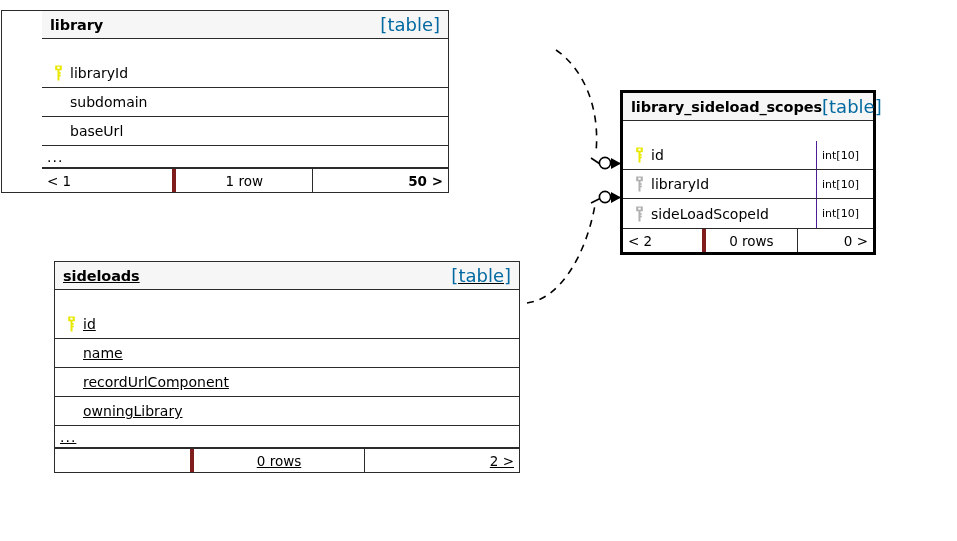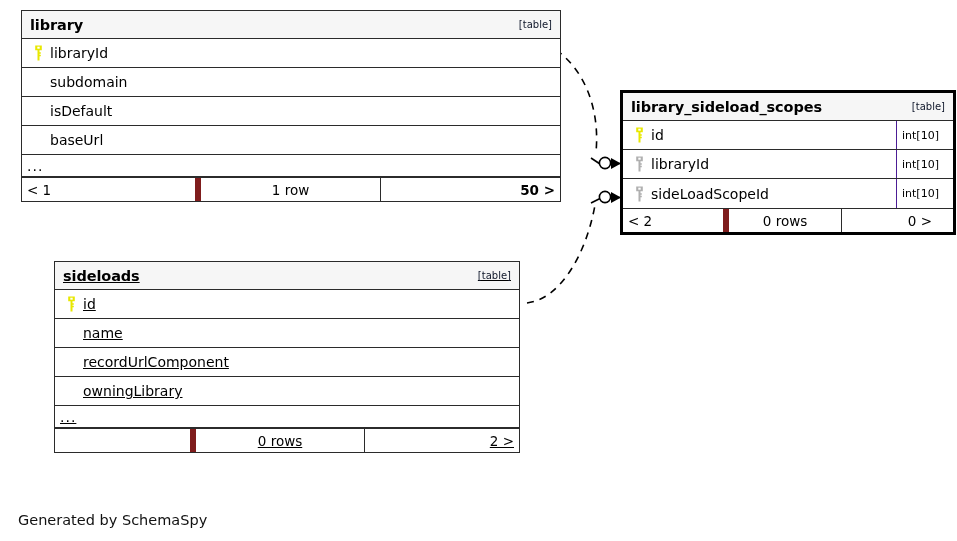--- a/index.html
+++ b/index.html
@@ -52,26 +52,27 @@
     padding: 0 8px;
     white-space: nowrap;
   }
   .tbl-title {
     font-weight: bold;
     font-size: 14.5px;
     letter-spacing: -0.1px;
   }
   .tbl-kind {
     margin-left: auto;
-    font-size: 10px;
-    color: #0f172a;
+    font-size: 18px;
+    color: #0369a1;
   }
 
   .tbl-rows {
     display: block;
+    margin-top: 20px;
   }
 
   .tbl-row {
     box-sizing: border-box;
     height: 29px;
     display: flex;
     align-items: center;
     border-bottom: 1px solid #2b2b2b;
     background: #ffffff;
   }
@@ -136,21 +137,21 @@
   }
   .foot-cell {
     box-sizing: border-box;
     display: flex;
     align-items: center;
     font-size: 13.5px;
     padding: 0 5px;
     white-space: nowrap;
   }
   .foot-left   { justify-content: flex-start; }
-  .foot-mid    { justify-content: center;  border-left: 6px solid #7f1d1d; }
+  .foot-mid    { justify-content: center;  border-left: 4px solid #7f1d1d; }
   .foot-right  { justify-content: flex-end; border-left: 1px solid #2b2b2b; }
 
   .caption {
     position: absolute;
     font-size: 14.5px;
     color: #111;
     white-space: nowrap;
   }
 </style>
 </head>
@@ -170,21 +171,21 @@
 
     <g>
       <path d="M 527,303 C 560,299 586,255 595,205" fill="none" stroke="#000000" stroke-width="1.6" stroke-dasharray="7,6" stroke-linecap="butt"></path>
       <line x1="591" y1="203" x2="600" y2="198.5" stroke="#000000" stroke-width="1.6"></line>
       <circle cx="605" cy="197" r="5.6" fill="#ffffff" stroke="#000000" stroke-width="1.6"></circle>
       <path d="M 611,192 L 621,197.5 L 611,203 Z" fill="#000000"></path>
       <line x1="611" y1="197.5" x2="624" y2="197.5" stroke="#000000" stroke-width="1.4"></line>
     </g>
   </svg>
 
-  <div class="table-node" id="node-library" style="left:21px; top:10px; width:540px;">
+  <div class="table-node" id="node-library" style="left:1px; top:10px; width:448px;padding-left:40px;">
 
     <div class="tbl-header">
       <span class="tbl-title">library</span>
       <span class="tbl-kind">[table]</span>
     </div>
 
     <div class="tbl-rows">
 
       <div class="tbl-row">
         <div class="cell-name">
@@ -198,46 +199,40 @@
         </div>
       </div>
 
       <div class="tbl-row">
         <div class="cell-name">
           <span class="key-slot"></span>
           <span class="col-label">subdomain</span>
         </div>
       </div>
 
-      <div class="tbl-row">
-        <div class="cell-name">
-          <span class="key-slot"></span>
-          <span class="col-label">isDefault</span>
-        </div>
-      </div>
 
       <div class="tbl-row">
         <div class="cell-name">
           <span class="key-slot"></span>
           <span class="col-label">baseUrl</span>
         </div>
       </div>
 
 
       <div class="ellipsis-row">...</div>
     </div>
 
     <div class="tbl-footer">
       <div class="foot-cell foot-left" style="width:173px;">&lt; 1</div>
       <div class="foot-cell foot-mid" style="width:185px;">1 row</div>
       <div class="foot-cell foot-right" style="width:180px;font-weight:bold;">50 &gt;</div>
     </div>
   </div>
 
-  <div class="table-node emphasis" id="node-library_sideload_scopes" style="left:620px; top:90px; width:336px;text-align:right;">
+  <div class="table-node emphasis" id="node-library_sideload_scopes" style="left:620px; top:90px; width:256px;text-align:right;">
 
     <div class="tbl-header">
       <span class="tbl-title">library_sideload_scopes</span>
       <span class="tbl-kind">[table]</span>
     </div>
 
     <div class="tbl-rows">
 
       <div class="tbl-row">
         <div class="cell-name">
@@ -332,15 +327,14 @@
       <div class="ellipsis-row">...</div>
     </div>
 
     <div class="tbl-footer">
       <div class="foot-cell foot-left" style="width:135px;"></div>
       <div class="foot-cell foot-mid" style="width:174px;">0 rows</div>
       <div class="foot-cell foot-right" style="width:155px;">2 &gt;</div>
     </div>
   </div>
 
-  <div class="caption" style="left:18px; top:512px;">Generated by SchemaSpy</div>
 
 </div>
 
 </body></html>

